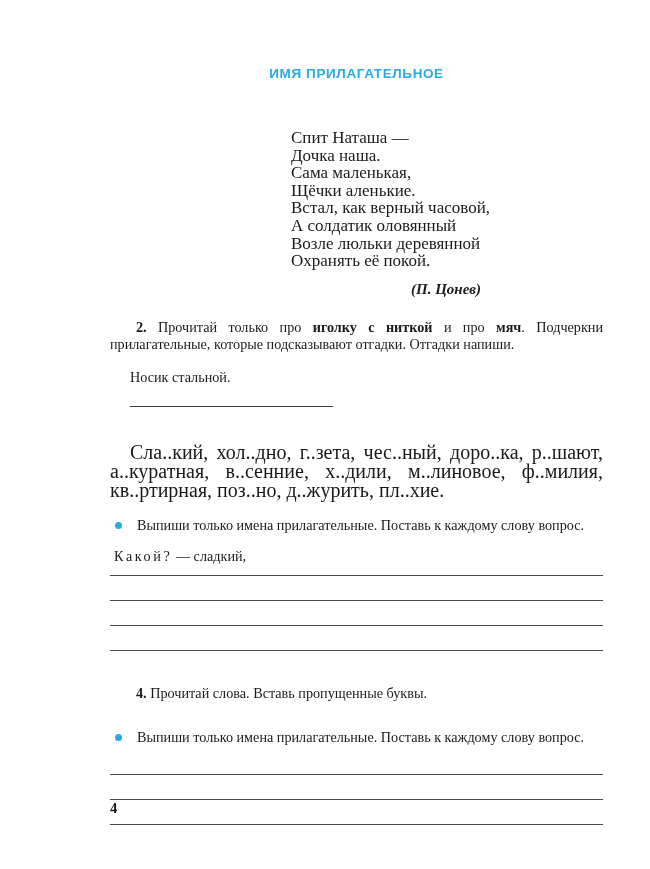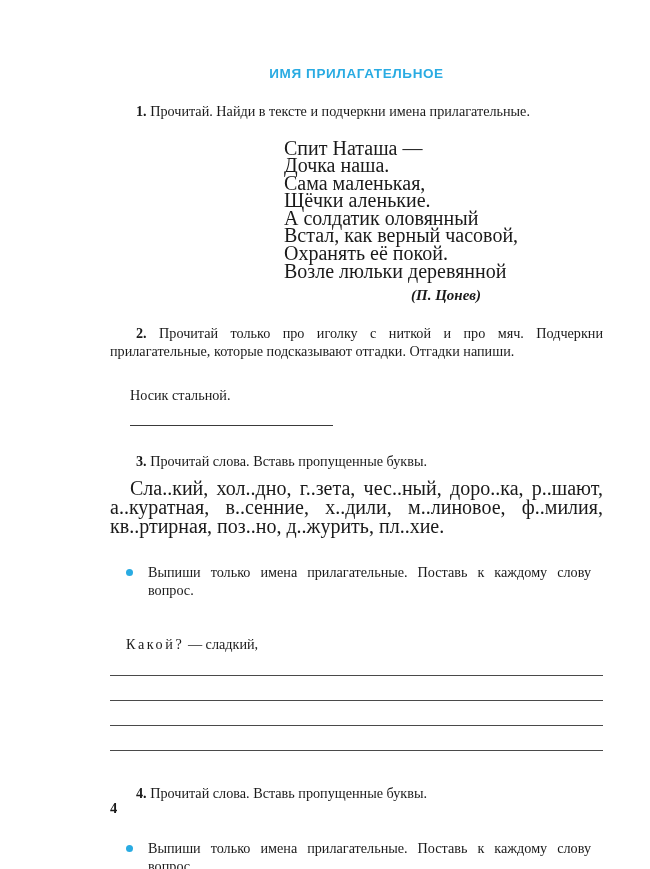--- a/index.html
+++ b/index.html
@@ -47,50 +47,50 @@
     line-height: 17.5px;
     text-align: justify;
     text-justify: inter-word;
     margin: 0;
     text-indent: 26px;
   }
   .task .num {
     font-weight: bold;
   }
   .task b {
-    font-weight: normal;
+    font-weight: bold;
   }
 
   .gap-after-title { height: 22px; }
   .gap-s  { height: 9px; }
   .gap-m  { height: 15px; }
   .gap-l  { height: 21px; }
   .gap-xl { height: 27px; }
 
   
   .poem {
-    margin: 4px;
+    margin: 11px;
     padding-left: 170px;
-    font-size: 20px;
+    font-size: 17px;
     line-height: 17.6px;
   }
   .poem-line { white-space: pre; }
   .poem-author {
     font-style: italic;
     font-weight: bold;
     font-size: 15px;
     text-align: right;
     padding-right: 122px;
     margin-top: 7px;
   }
 
   
   .riddles {
     display: flex;
-    margin-top: 12px;
+    margin-top: 0;
   }
   .riddle-col {
     width: 50%;
     box-sizing: border-box;
   }
   .riddle-col.left  { padding-left: 20px; }
   .riddle-col.right { padding-left: 38px; }
   .riddle-line {
     font-size: 14.2px;
     line-height: 17.6px;
@@ -115,36 +115,36 @@
   }
 
   
   .bullet-task {
     position: relative;
     padding-left: 26px;
     font-size: 14.2px;
     line-height: 18px;
     text-align: justify;
     text-justify: inter-word;
-    margin: 12px;
+    margin: 1px;
   }
   .bullet-dot {
     position: absolute;
     left: 4px;
     top: 6px;
     width: 7px;
     height: 7px;
     border-radius: 50%;
   }
 
   
   .prompt {
     font-size: 14.2px;
     line-height: 17px;
-    margin: 16px;
+    margin: 4px;
     white-space: nowrap;
   }
   .prompt .spaced {
     letter-spacing: 2.6px;
   }
   .rule {
     border-bottom: 1.3px solid #4a4a4a;
     height: 0;
     width: 493px;
   }
@@ -164,36 +164,32 @@
 </head>
 <body style="background: rgb(255, 255, 255); color: rgb(26, 26, 26);">
 
 <div class="page">
   <div class="content">
 
     <div class="page-title" style="color: rgb(41, 171, 226);">ИМЯ ПРИЛАГАТЕЛЬНОЕ</div>
 
     <div class="gap-after-title"></div>
 
-    <p class="task">
-      <span class="num">1.</span>
-      <span>Прочитай. Найди в тексте и подчеркни имена прилагательные.</span>
-    </p>
 
     <div class="gap-m"></div>
 
     <div class="poem">
       <div class="poem-line">Спит Наташа —</div>
       <div class="poem-line">Дочка наша.</div>
       <div class="poem-line">Сама маленькая,</div>
       <div class="poem-line">Щёчки аленькие.</div>
+      <div class="poem-line">Встал, как верный часовой,</div>
       <div class="poem-line">А солдатик оловянный</div>
-      <div class="poem-line">Встал, как верный часовой,</div>
+      <div class="poem-line">Возле люльки деревянной</div>
       <div class="poem-line">Охранять её покой.</div>
-      <div class="poem-line">Возле люльки деревянной</div>
     </div>
 
     <div class="poem-author">(П. Цонев)</div>
 
     <div class="gap-l"></div>
 
     <p class="task">
       <span class="num">2.</span>
       <span>Прочитай только про </span><b>иголку с ниткой</b><span> и про </span><b>мяч</b><span>. Подчеркни прилагательные, которые подсказывают отгадки. Отгадки напиши.</span>
     </p>
@@ -202,24 +198,20 @@
 
     <div class="riddles">
       <div class="riddle-col left">
         <div class="riddle-line">Носик стальной.</div>
         <div class="answer-rule"></div>
       </div>
     </div>
 
     <div class="gap-xl"></div>
 
-    <p class="task">
-      <span class="num">3.</span>
-      <span>Прочитай слова. Вставь пропущенные буквы.</span>
-    </p>
 
     <div class="gap-s"></div>
 
     <p class="wordlist">Сла..кий, хол..дно, г..зета, чес..ный, доро..ка, р..шают, а..куратная, в..сенние, х..дили, м..линовое, ф..милия, кв..ртирная, поз..но, д..журить, пл..хие.</p>
 
     <div class="gap-m"></div>
 
     <p class="bullet-task">
       <span class="bullet-dot" style="background: rgb(41, 171, 226);"></span>
       <span>Выпиши только имена прилагательные. Поставь к каждому слову вопрос.</span>

